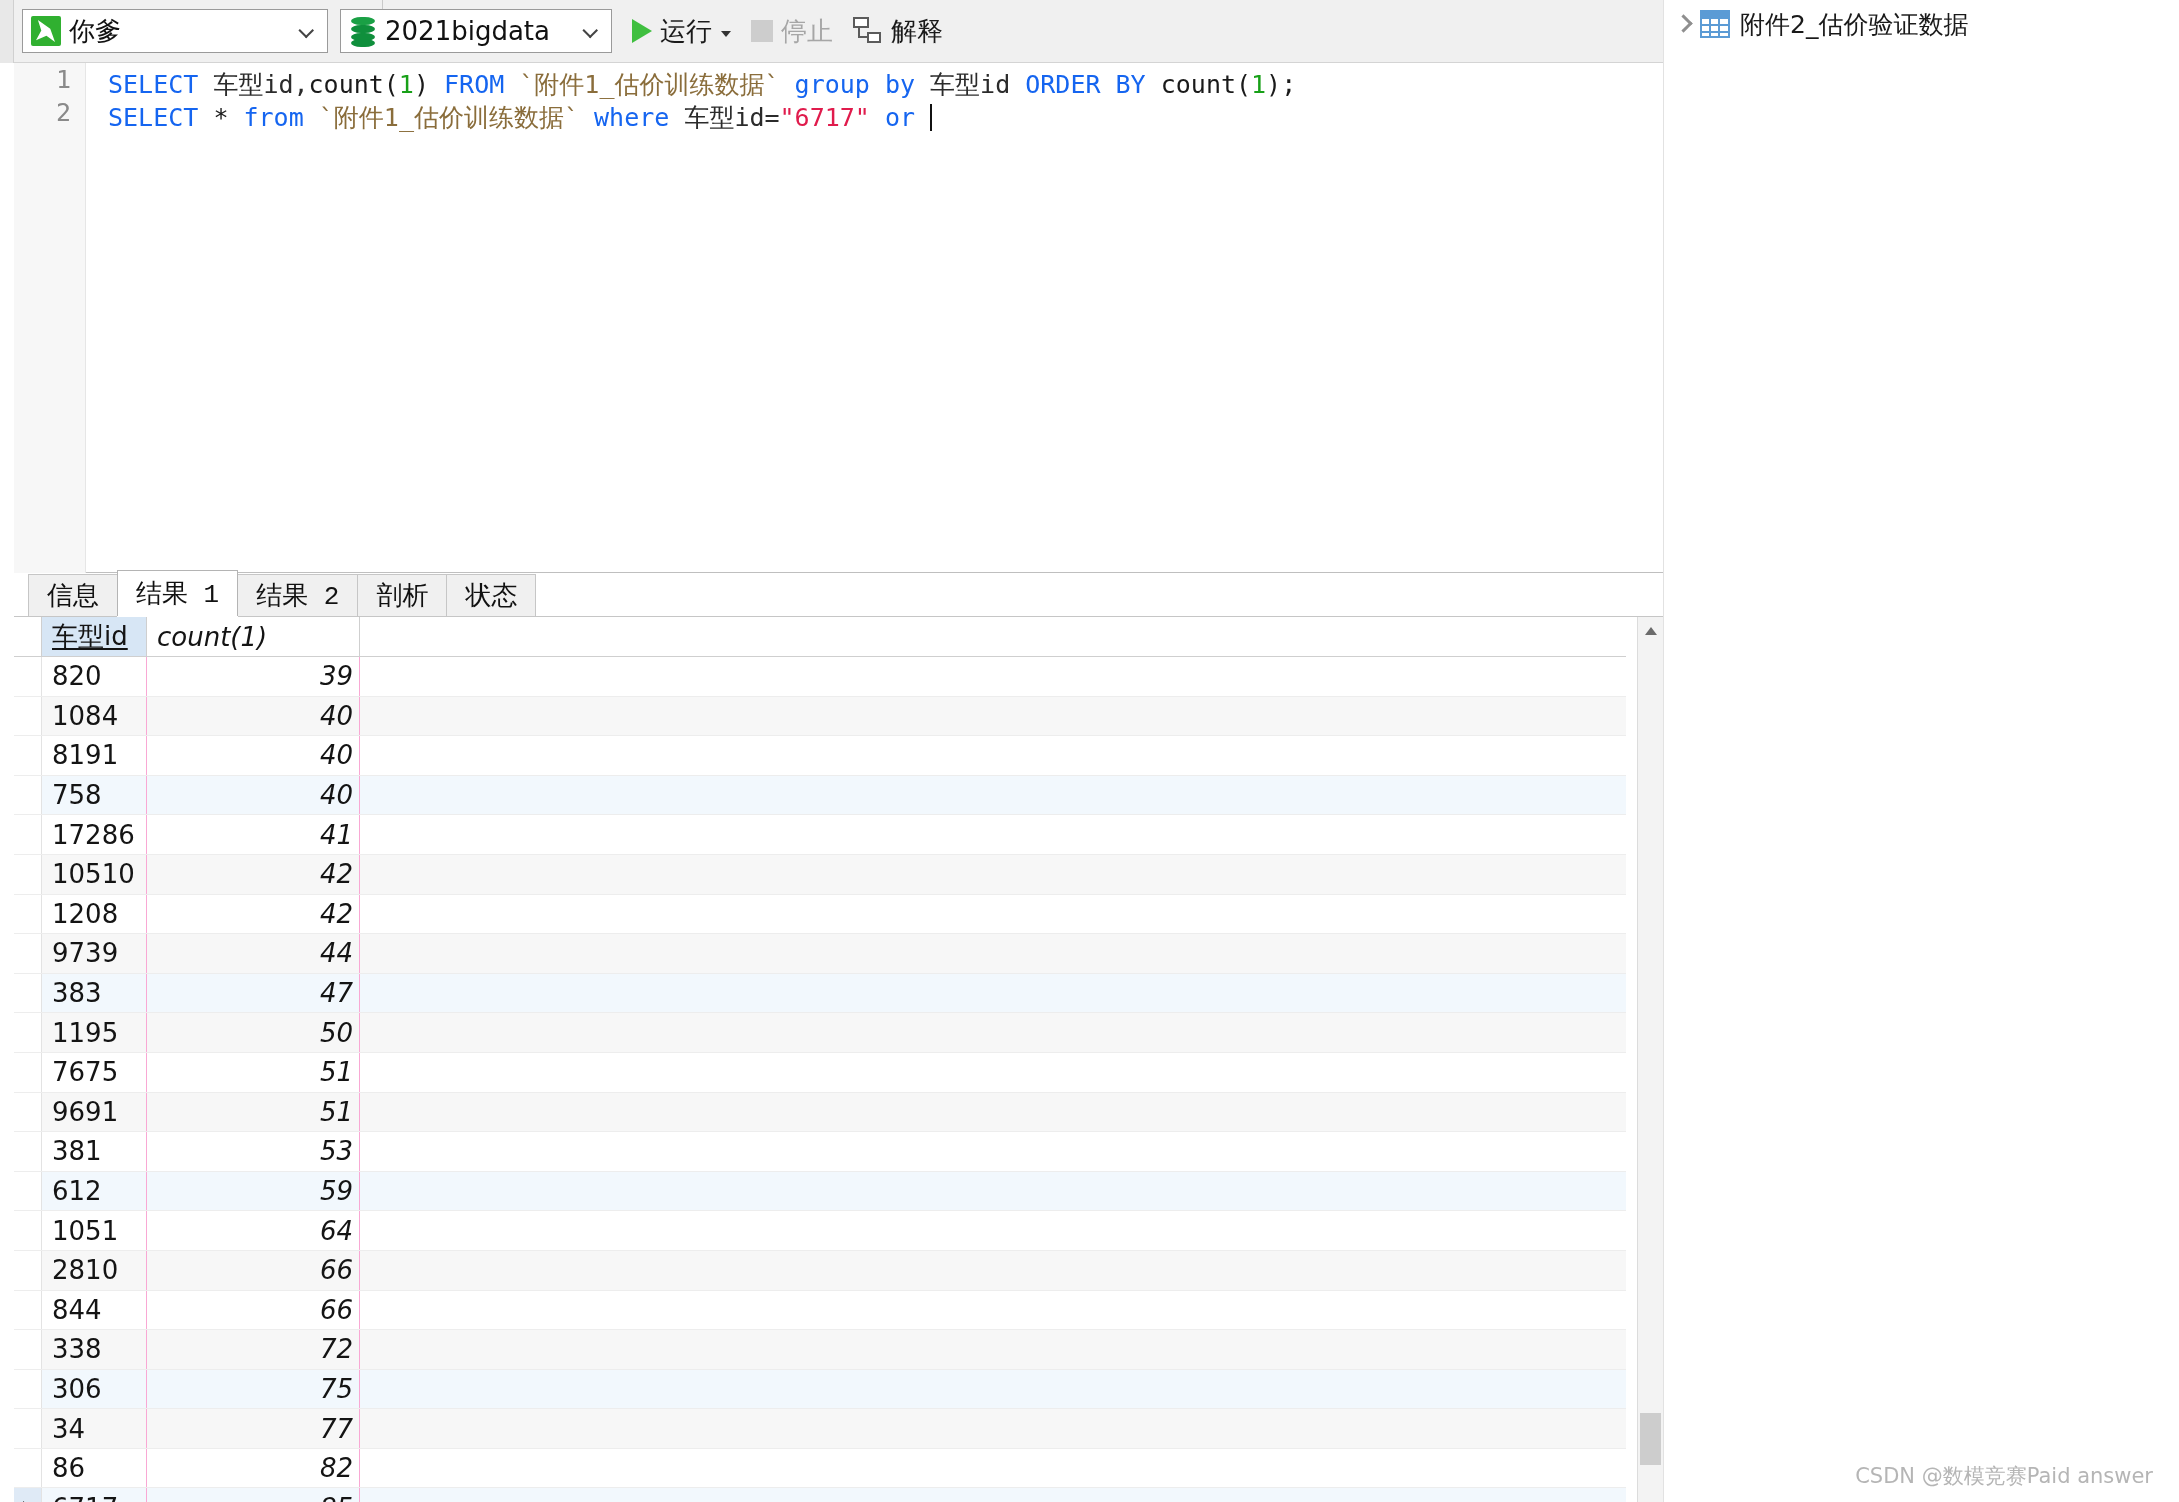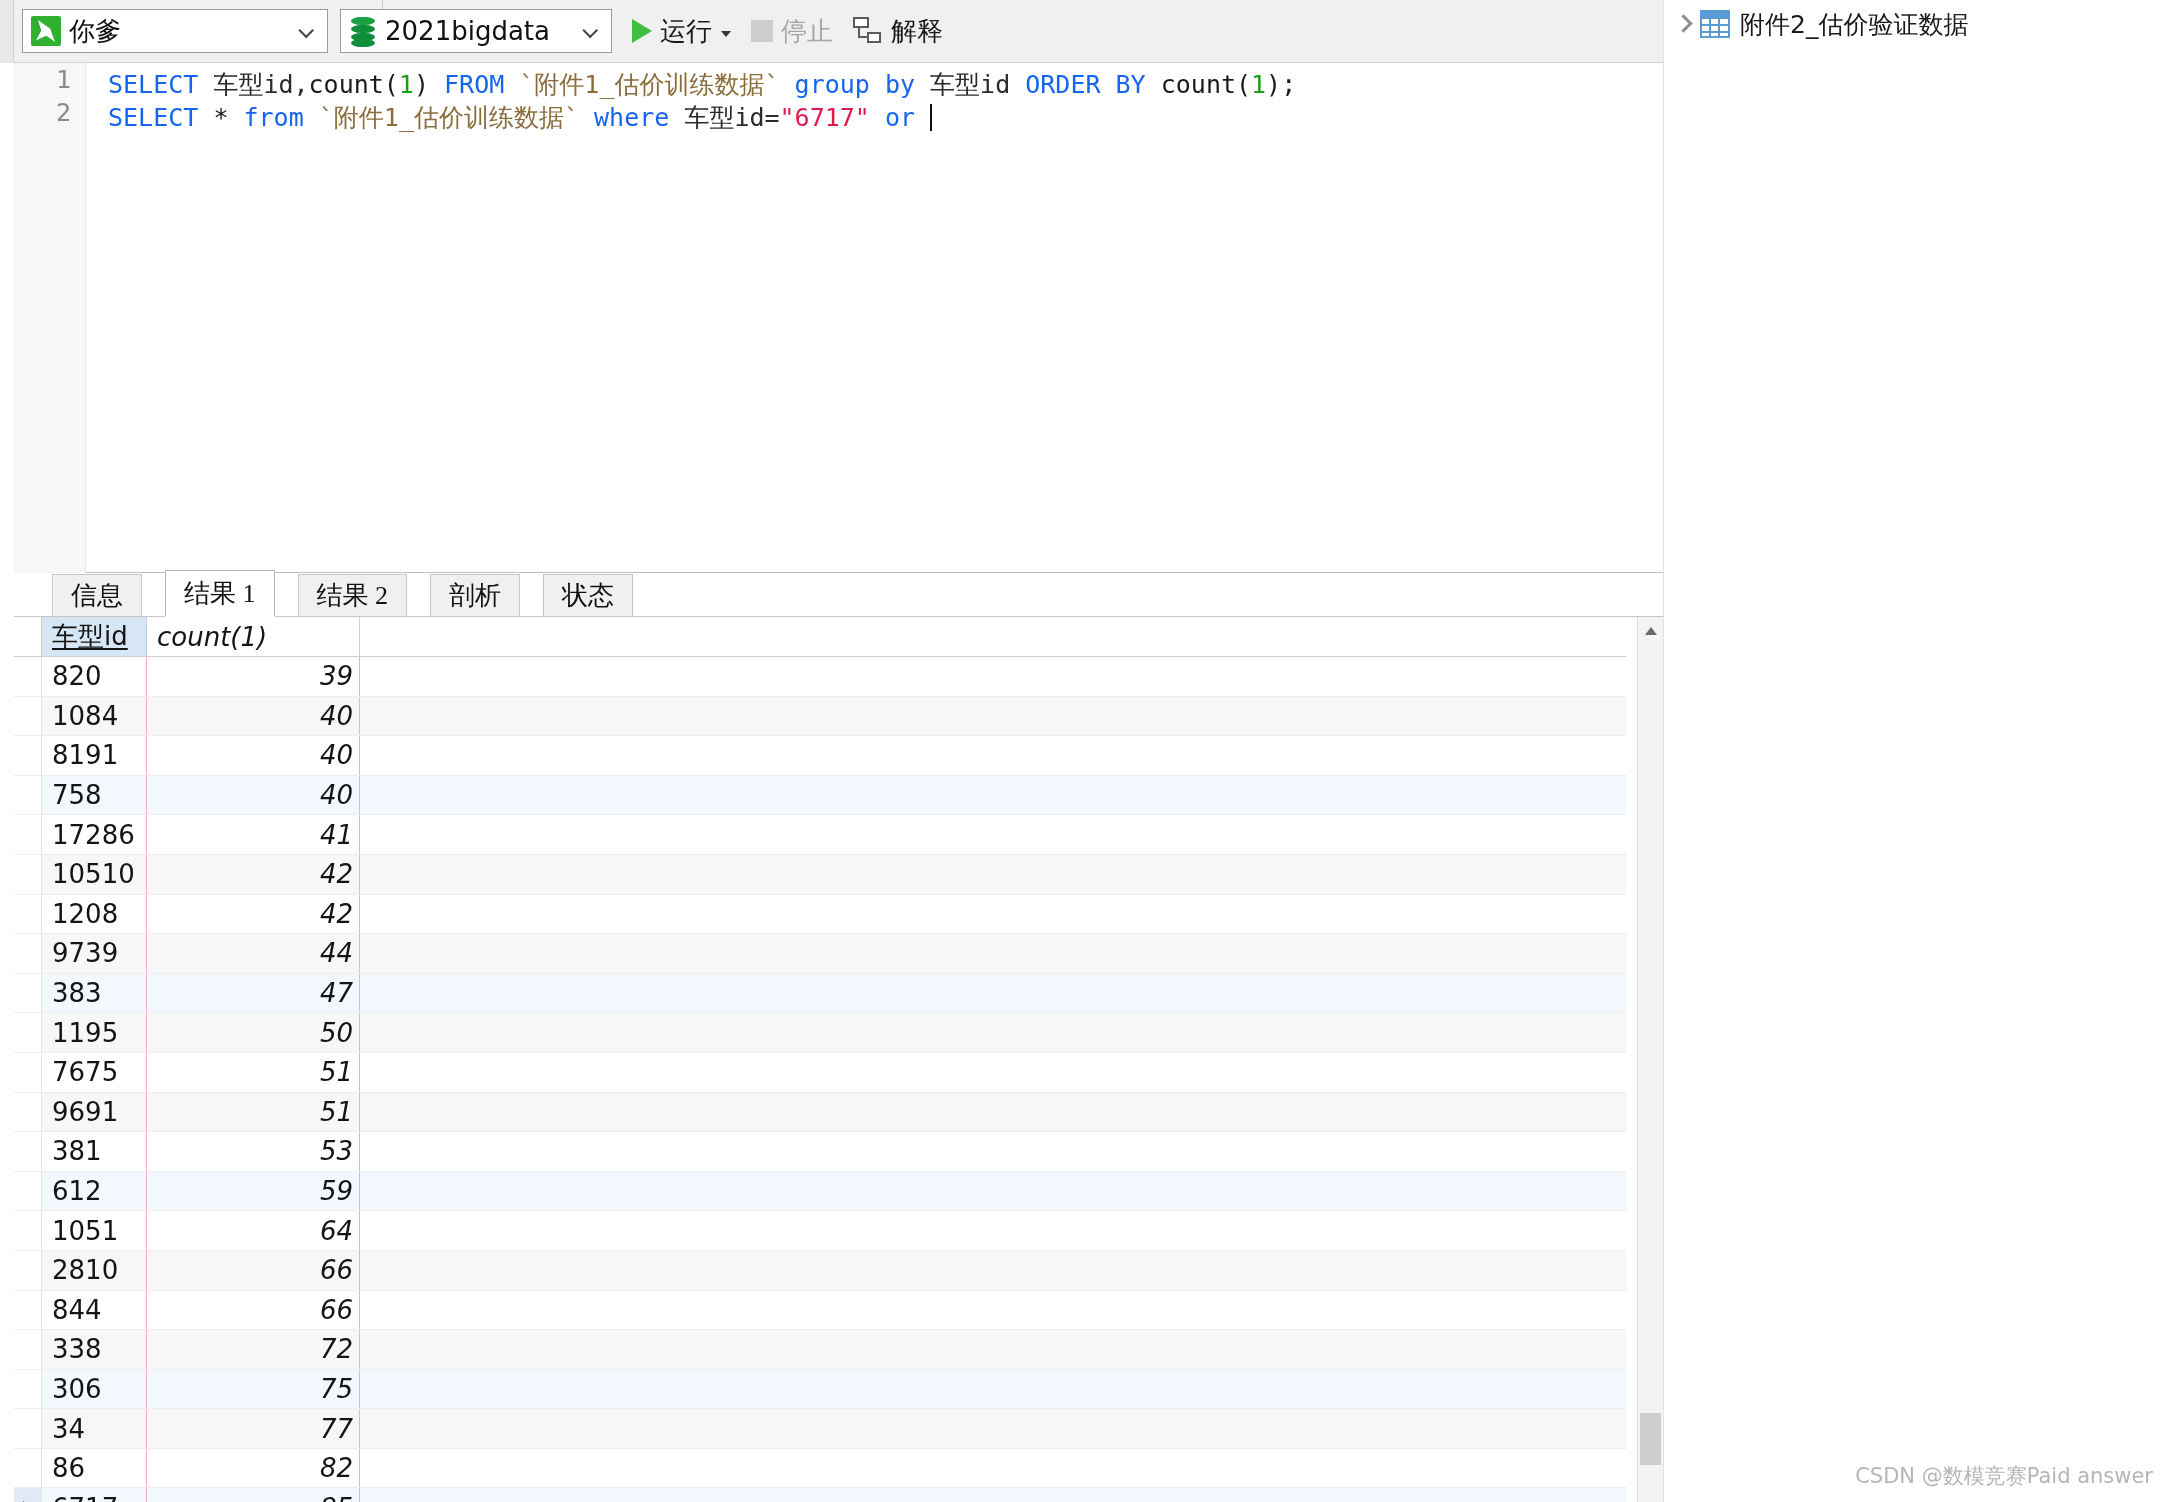--- a/index.html
+++ b/index.html
@@ -247,23 +247,22 @@
     height: 42px;
     padding: 0 18px;
     display: flex;
     align-items: center;
     font-size: 26px;
     color: #111;
     background: #f0f0f0;
     border: 1px solid #c6c6c6;
     border-bottom: none;
     margin-right: -1px;
-    font-family: Liberation Serif, serif;
+    font-family: Liberation Mono, monospace;
     white-space: nowrap;
-    margin-left: 24px;
   }
   .tab.active {
     background: #ffffff;
     height: 46px;
     border-color: #b4b4b4;
     position: relative;
     z-index: 3;
     box-shadow: 0 1px 0 0 #ffffff;
   }
 

